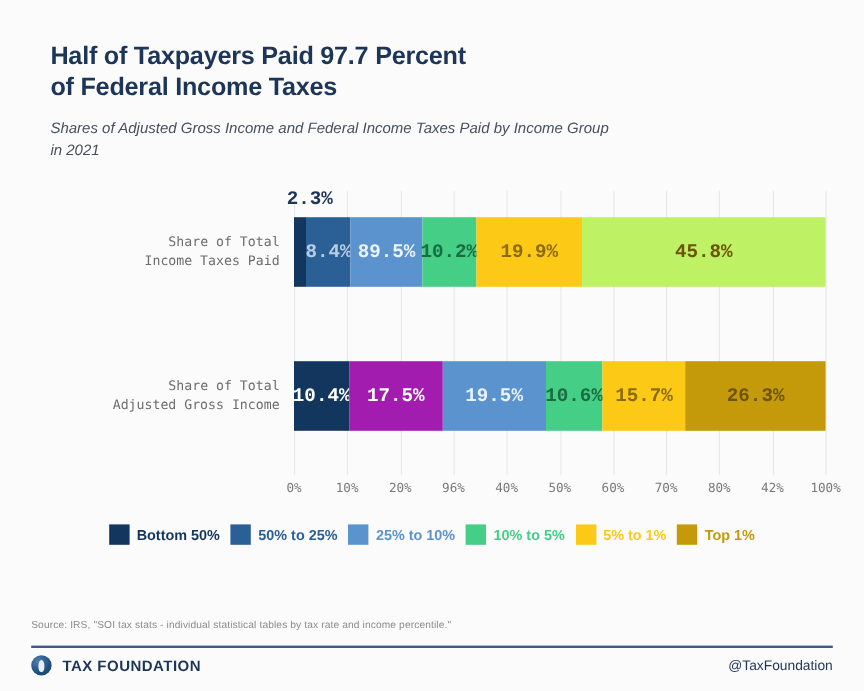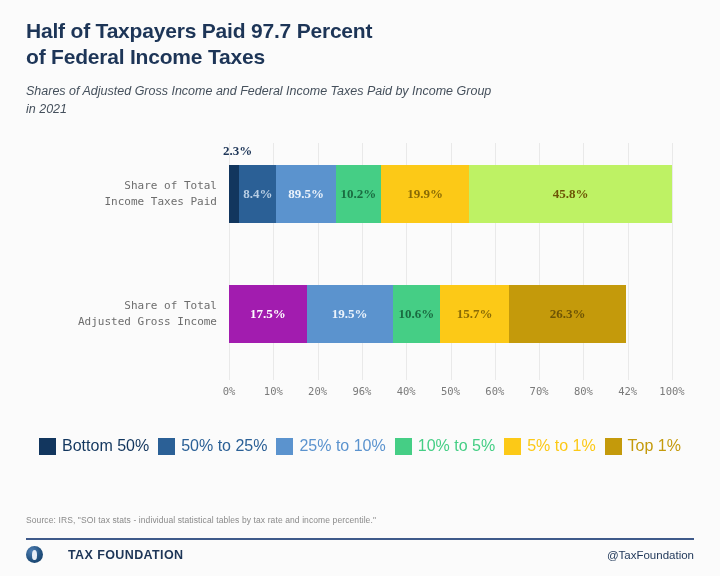--- a/index.html
+++ b/index.html
@@ -6,21 +6,21 @@
   html, body {
     width: 720px; height: 576px;
     background: #ffffff;
     font-family: "Liberation Sans", sans-serif;
     overflow: hidden;
   }
   .page {
     position: relative;
     width: 720px; height: 576px;
     background: #fbfbfb;
-    padding: 0;
+    padding: 16px;
   }
   
   .header { padding: 18px 26px 0 26px; }
   .chart-title {
     color: #1d3557;
     font-size: 21px;
     font-weight: bold;
     line-height: 1.24;
     letter-spacing: -0.2px;
     white-space: pre-line;
@@ -70,22 +70,22 @@
   }
   .seg {
     position: relative;
     height: 100%;
     display: flex;
     align-items: center;
     justify-content: center;
     overflow: visible;
   }
   .seg-label {
-    font-family: Liberation Serif, serif;
-    font-size: 13px;
+    font-family: Liberation Mono, monospace;
+    font-size: 16px;
     font-weight: bold;
     white-space: nowrap;
   }
   .seg-label.outside {
     position: absolute;
     bottom: calc(100% + 6px);
     left: -6px;
     color: #1d3557;
   }
   
@@ -108,40 +108,40 @@
     position: absolute;
     left: 0; right: 0;
     top: 437px;
     display: flex;
     justify-content: center;
     align-items: center;
     gap: 9px;
   }
   .legend-item { display: flex; align-items: center; gap: 6px; }
   .legend-swatch { width: 17px; height: 17px; flex: none; }
-  .legend-label { font-size: 16px; font-weight: normal; white-space: nowrap; }
+  .legend-label { font-size: 12px; font-weight: bold; white-space: nowrap; }
   
   .source {
     position: absolute;
     left: 26px; top: 515px;
     color: #8a8a8a;
     font-size: 8.5px;
     letter-spacing: 0.1px;
   }
   .footer-rule {
     position: absolute;
     left: 26px; right: 26px; top: 538px;
     height: 2px; background: #3f5a8a;
   }
   .footer {
     position: absolute;
     left: 26px; right: 26px; top: 546px;
     display: flex; align-items: center; justify-content: space-between;
   }
-  .brand { display: flex; align-items: center; gap: 25px; }
+  .brand { display: flex; align-items: center; gap: 9px; }
   .brand-mark {
     width: 17px; height: 17px; border-radius: 50%;
     background: radial-gradient(circle at 35% 30%, #4f7fb5 0%, #23527f 55%, #123a63 100%);
     position: relative; flex: none;
   }
   .brand-mark::after {
     content: ""; position: absolute;
     left: 6px; top: 3.5px; width: 5px; height: 10px;
     background: #e8eef6;
     border-radius: 50% 50% 45% 45%;
@@ -203,20 +203,23 @@
               </div>
               <div class="seg" title="Top 1%" style="width: 45.8%; background: #bef264;">
                 <span class="seg-label" style="color: rgb(109, 84, 5);">45.8%</span>
               </div>
             </div>
           </div>
           <div class="bar-row" style="top: 142px; height: 58px;">
             <div class="cat-label" style="top: 13px;">Share of Total
 Adjusted Gross Income</div>
             <div class="bar">
+              <div class="seg" title="Bottom 50%" style="width: 10.4%; background: rgb(18, 54, 94);">
+                <span class="seg-label" style="color: rgb(255, 255, 255);">10.4%</span>
+              </div>
               <div class="seg" title="50% to 25%" style="width: 17.5%; background: #a21caf;">
                 <span class="seg-label" style="color: rgb(255, 255, 255);">17.5%</span>
               </div>
               <div class="seg" title="25% to 10%" style="width: 19.5%; background: rgb(91, 147, 206);">
                 <span class="seg-label" style="color: rgb(234, 242, 251);">19.5%</span>
               </div>
               <div class="seg" title="10% to 5%" style="width: 10.6%; background: rgb(69, 206, 133);">
                 <span class="seg-label" style="color: rgb(26, 107, 65);">10.6%</span>
               </div>
               <div class="seg" title="5% to 1%" style="width: 15.7%; background: rgb(252, 201, 23);">

